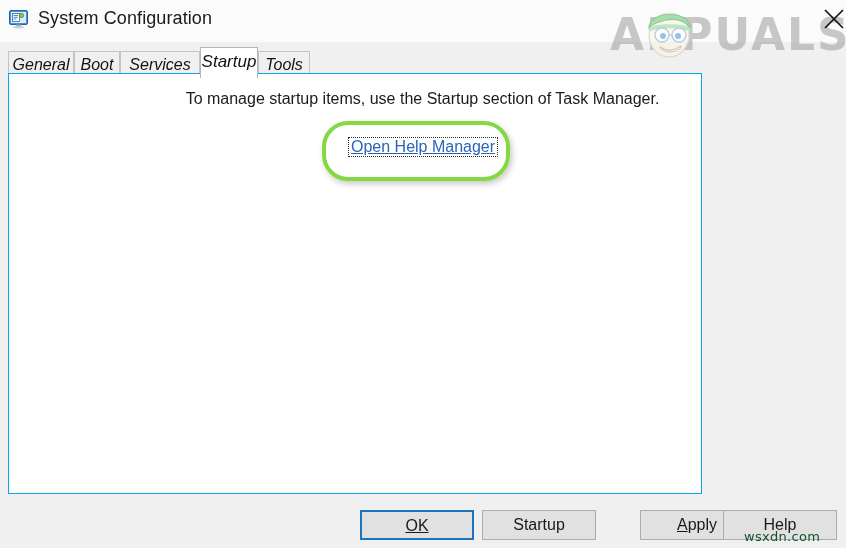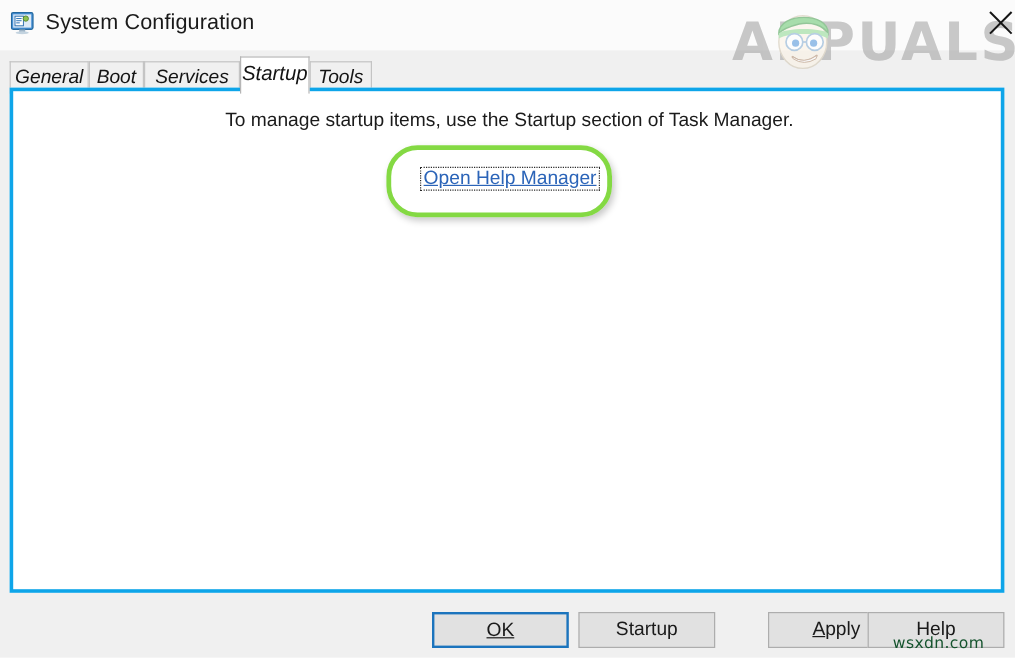--- a/index.html
+++ b/index.html
@@ -93,24 +93,24 @@
     border-color: #b6b6b6;
     z-index: 3;
     font-size: 17px;
   }
 
   
   #content-panel {
     position: absolute;
     left: 8px;
     top: 73px;
-    width: 829px;
+    width: 694px;
     height: 421px;
     background: #ffffff;
-    border: 3px solid #0ea5e9;
+    border: 1px solid #0ea5e9;
     box-sizing: border-box;
   }
   #instruction-text {
     position: absolute;
     left: 0;
     top: 16px;
     width: 827px;
     text-align: center;
     font-size: 16px;
     color: #1b1b1b;

